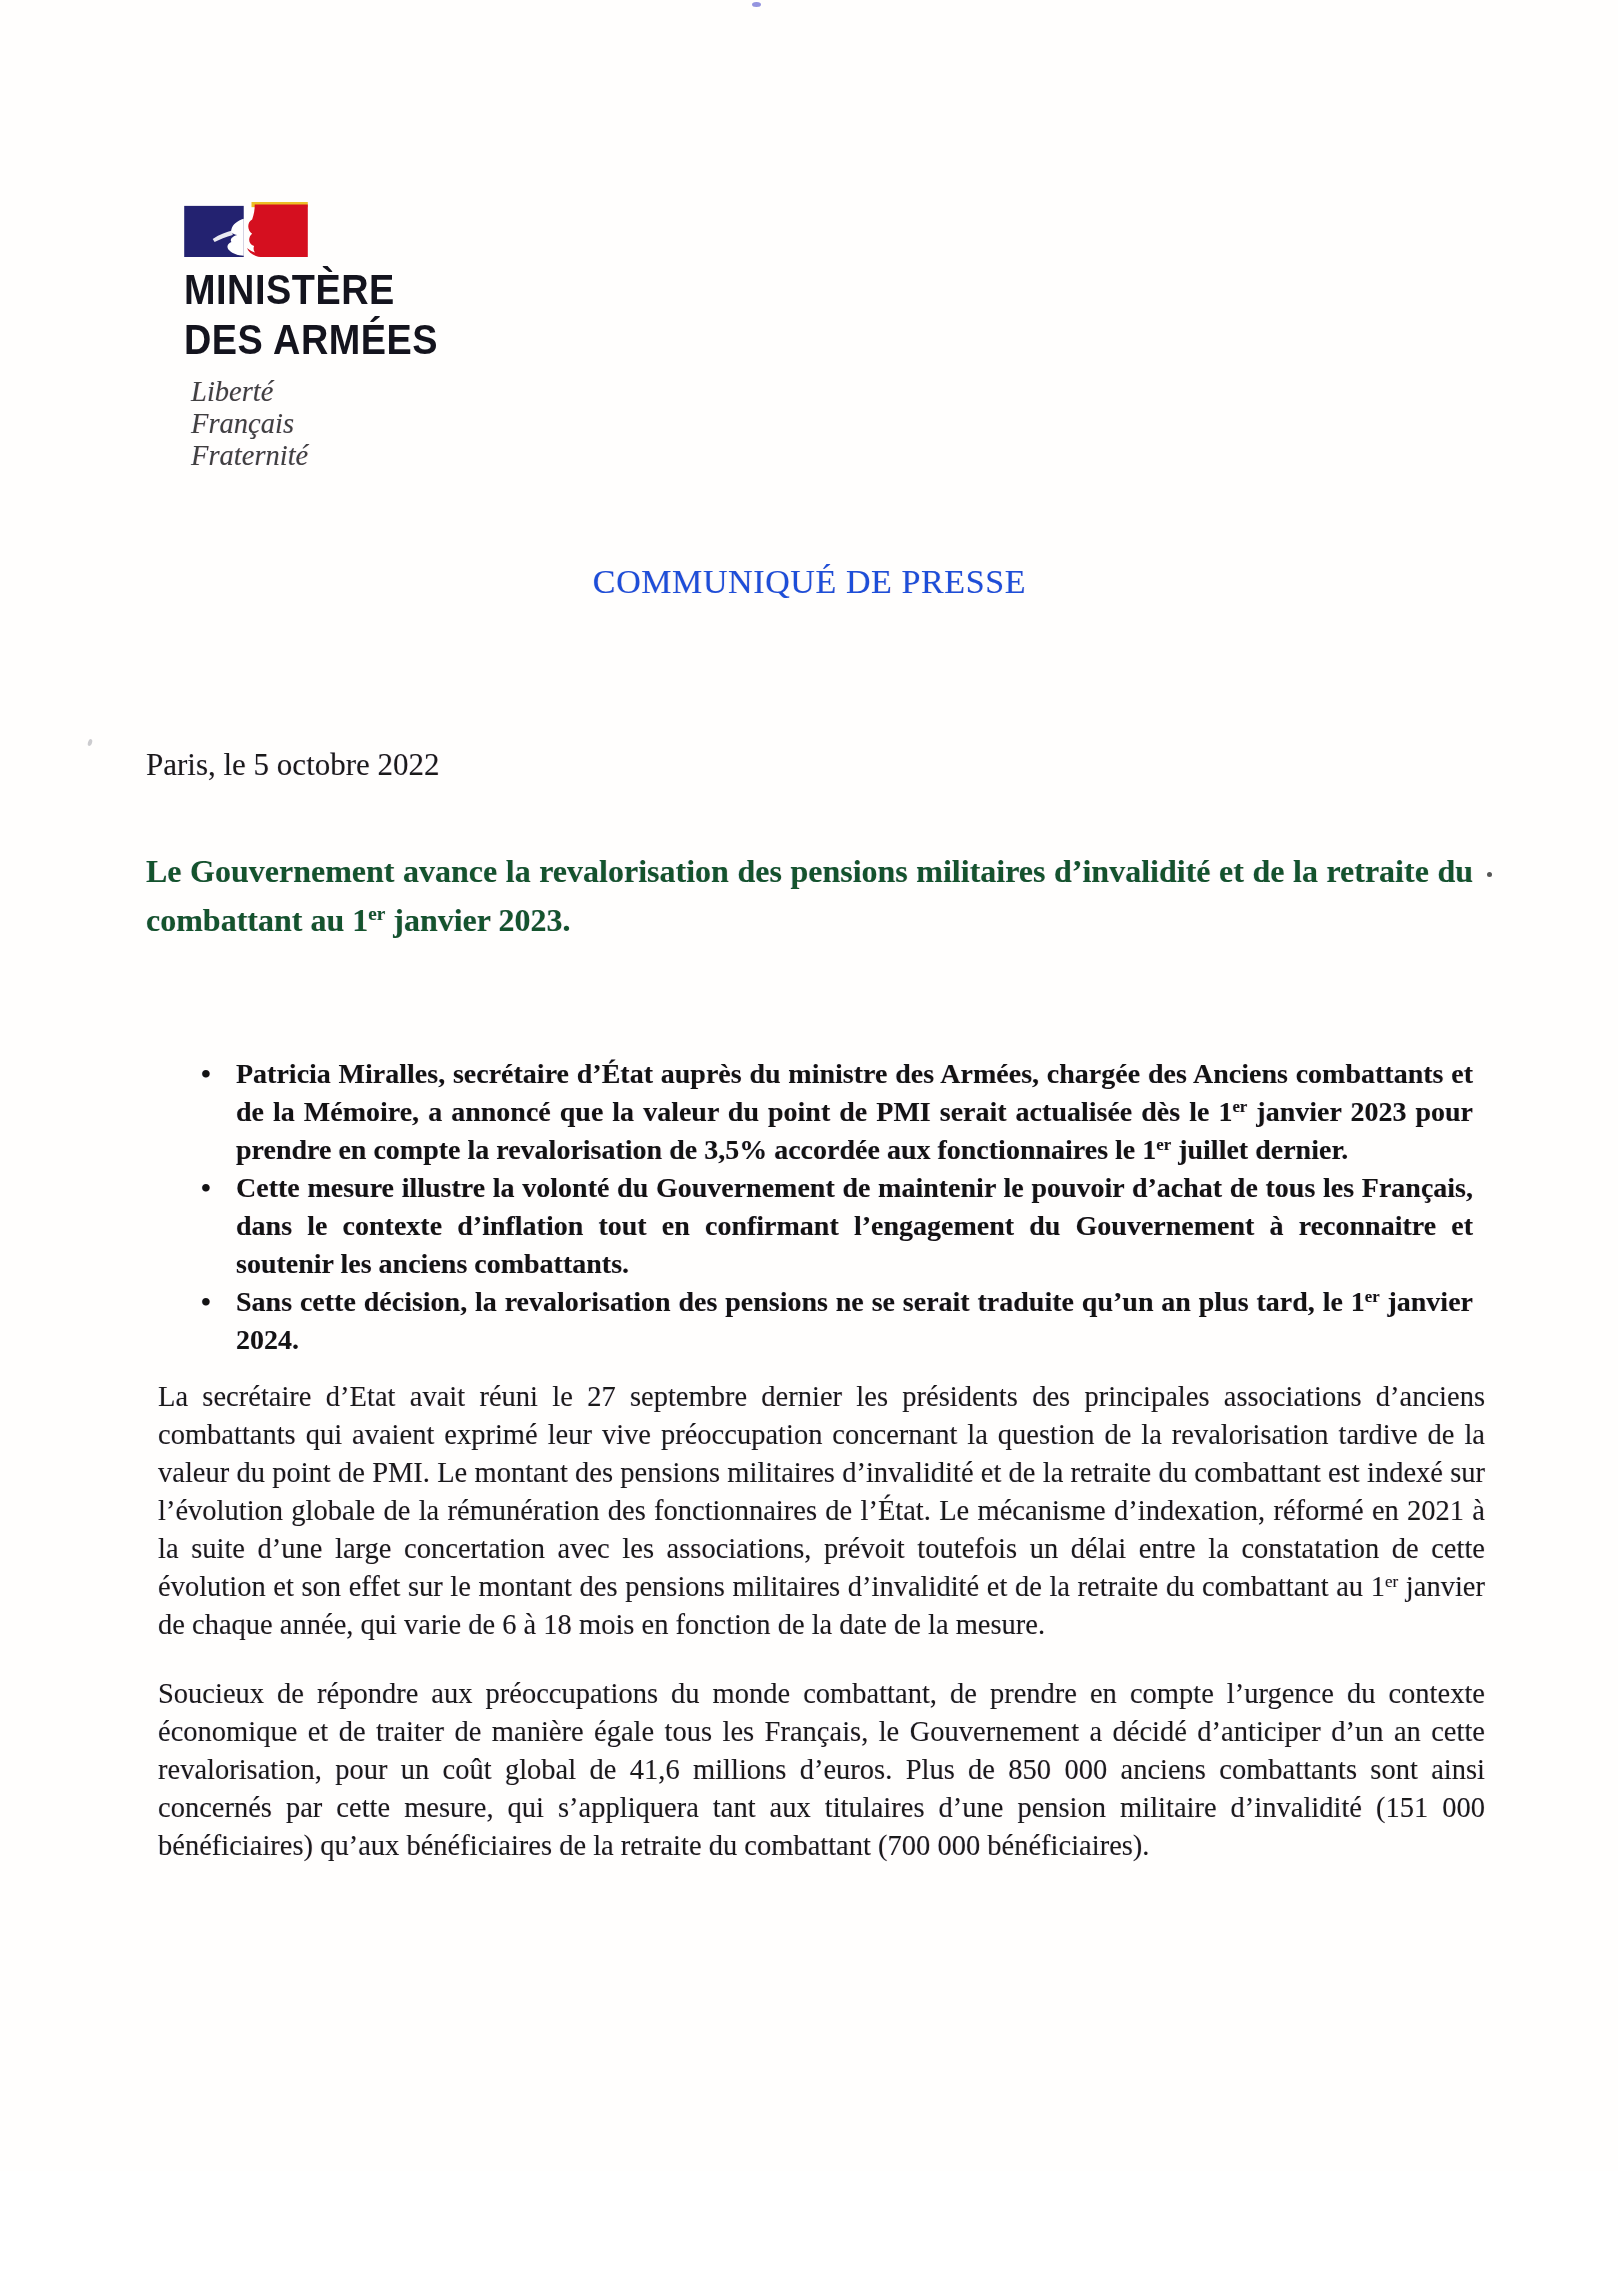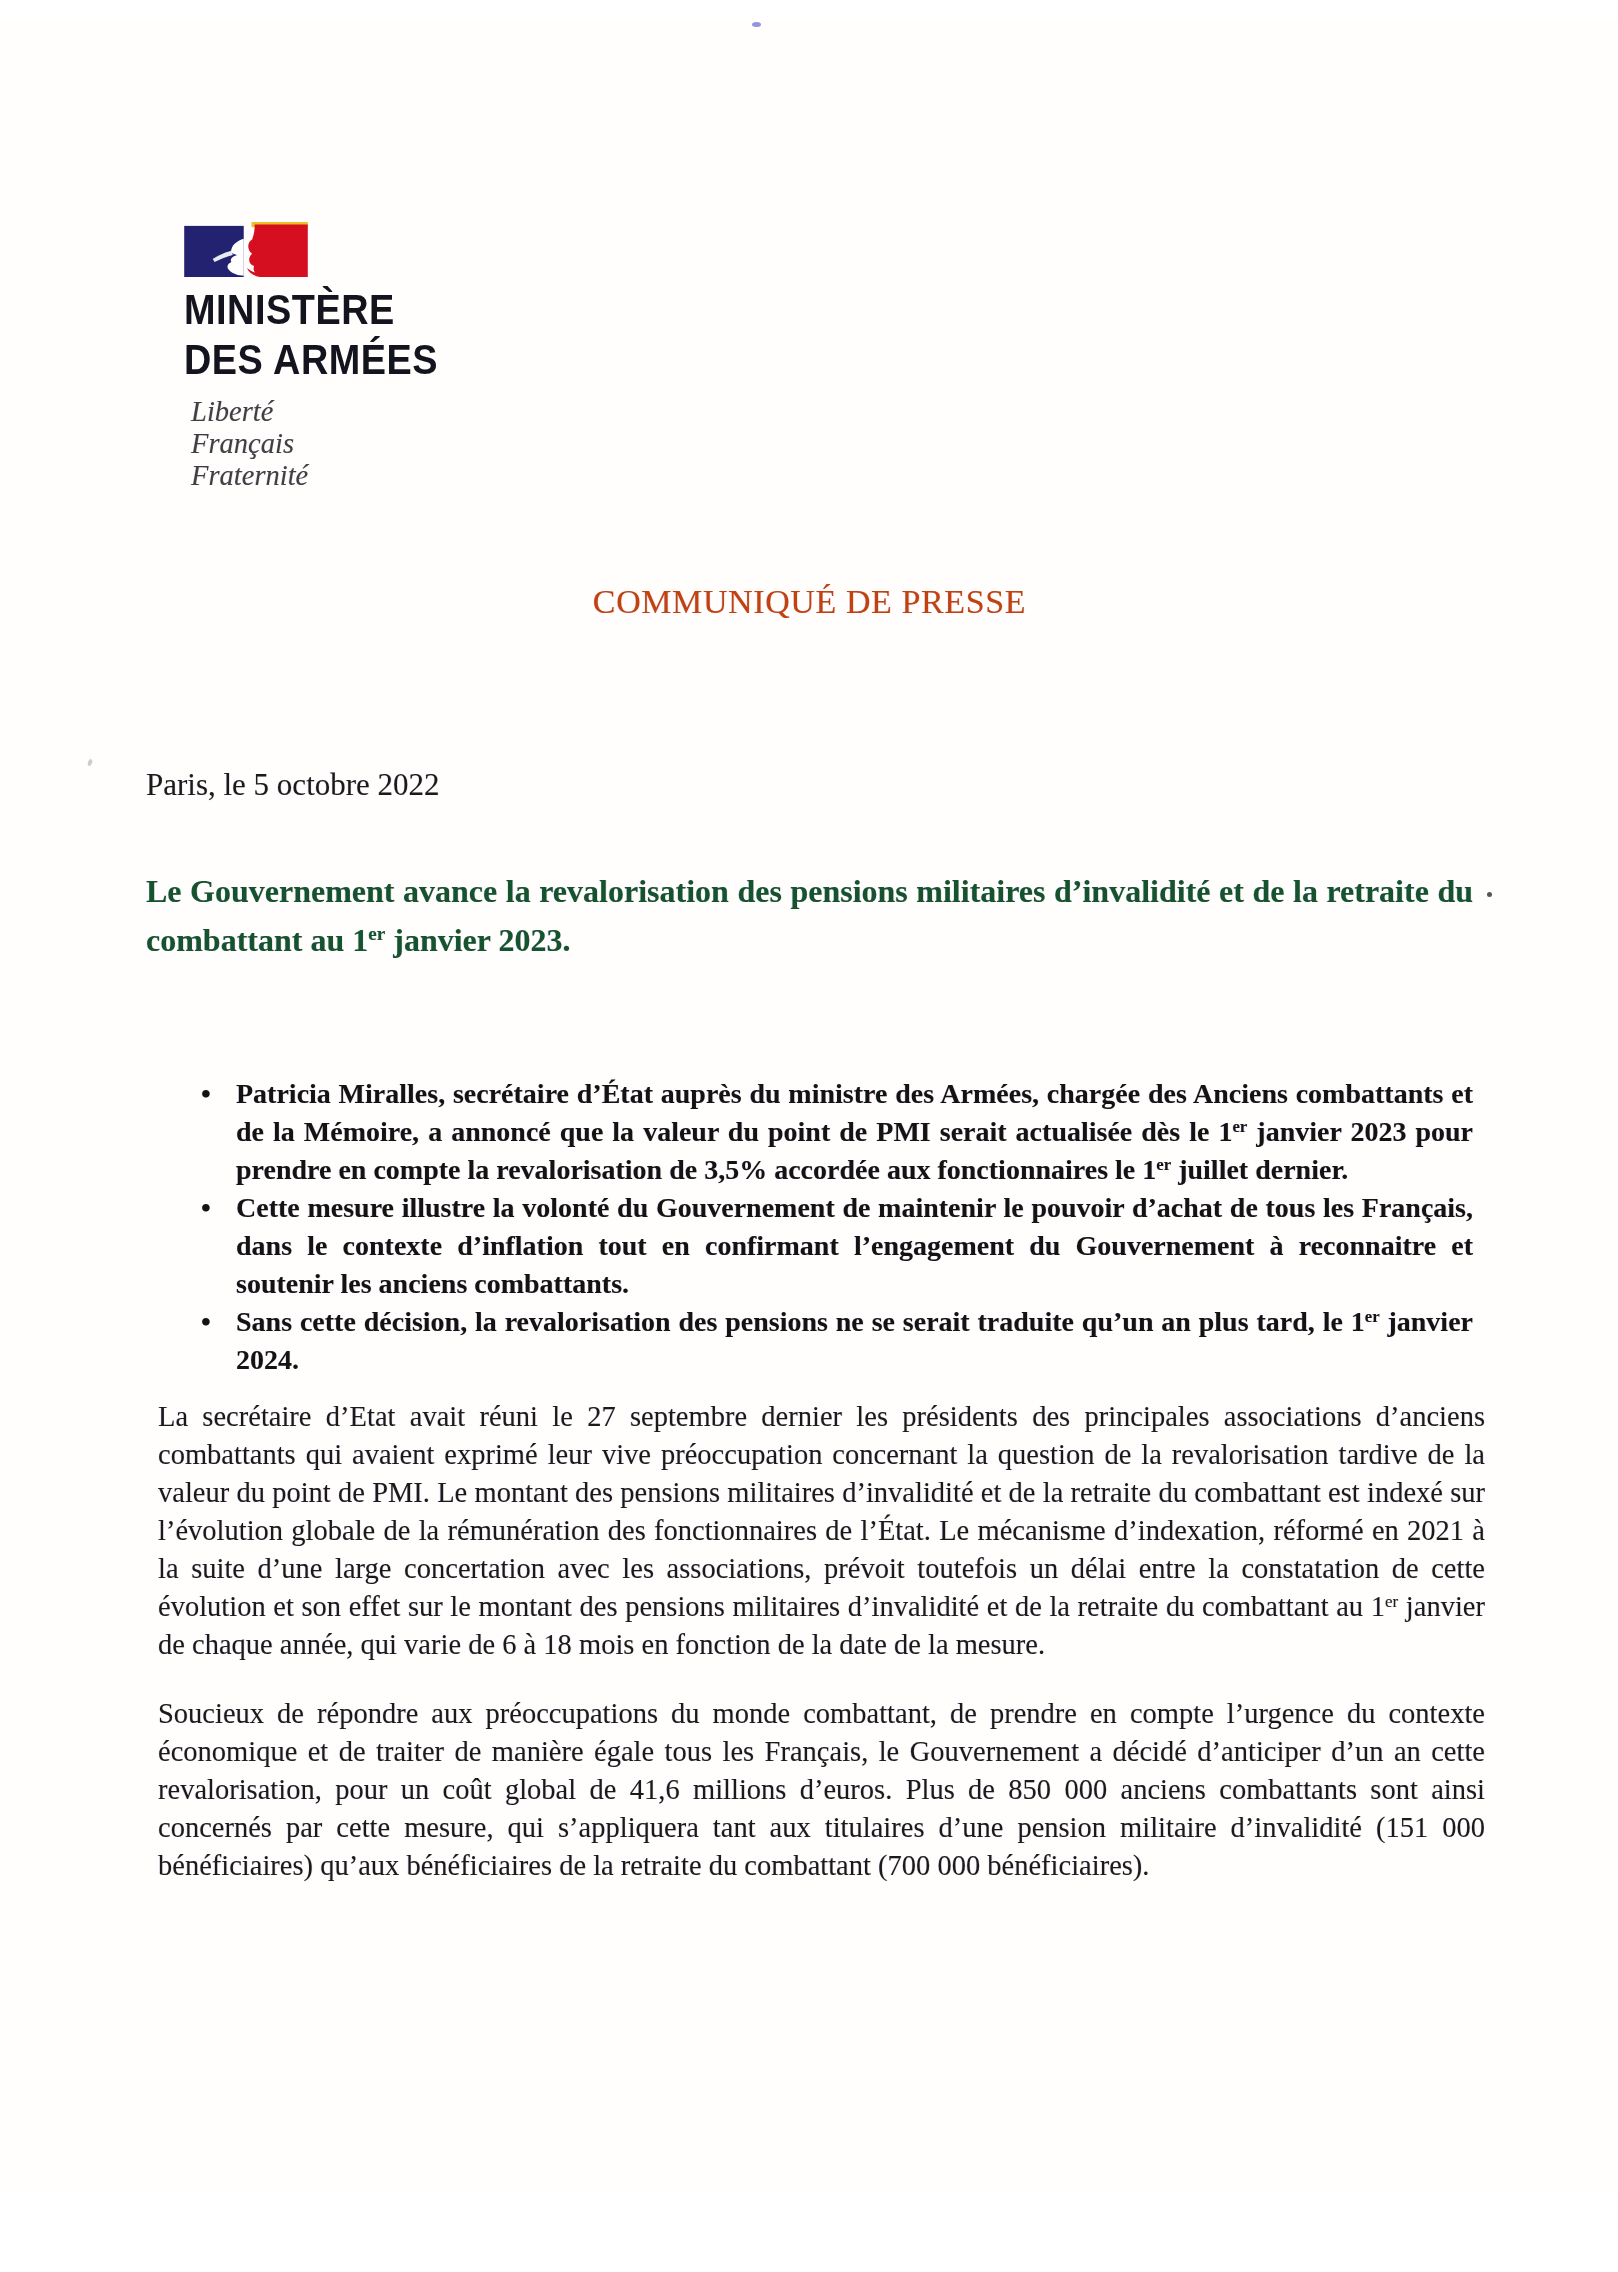--- a/index.html
+++ b/index.html
@@ -3,21 +3,20 @@
 <meta charset="utf-8">
 <style>
   html,body{margin:0;padding:0;background:#ffffff;}
   .page{
     position:relative;
     width:1619px;height:2171px;
     background:#fffefd;
     overflow:hidden;
     font-family:"Liberation Serif", serif;
     color:#1a1a1a;
-    margin-top:20px;
   }
   
   .scantext{ text-shadow: 0.6px 0 0 rgba(170,40,90,.14), -0.6px 0 0 rgba(45,70,190,.16); }
 
   
   .logo-block{position:absolute;left:184px;top:202px;}
   .flag{display:block;width:124px;height:55px;}
   .ministry{
     margin-top:6.5px;
     font-family:"Liberation Sans", sans-serif;
@@ -34,21 +33,21 @@
     font-size:28.5px;line-height:32px;
     color:#404040;
   }
 
   
   .doc-title{
     position:absolute;left:146px;top:550px;width:1327px;
     text-align:center;
     font-size:34px;line-height:63px;
     letter-spacing:0.6px;
-    color:#c2410c;
+    color:#1d4ed8;
   }
 
   
   .dateline{
     position:absolute;left:146px;top:745px;width:1297px;
     text-align:left;
     font-size:31px;line-height:39px;
   }
 
   

